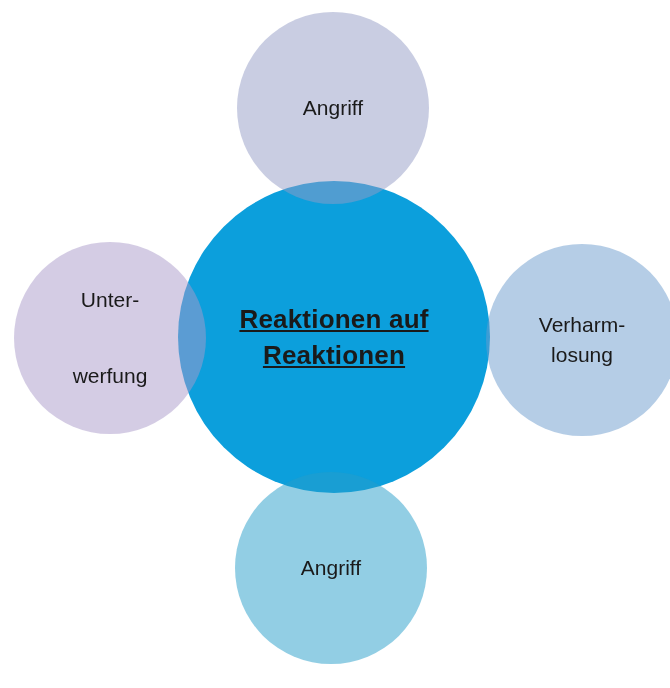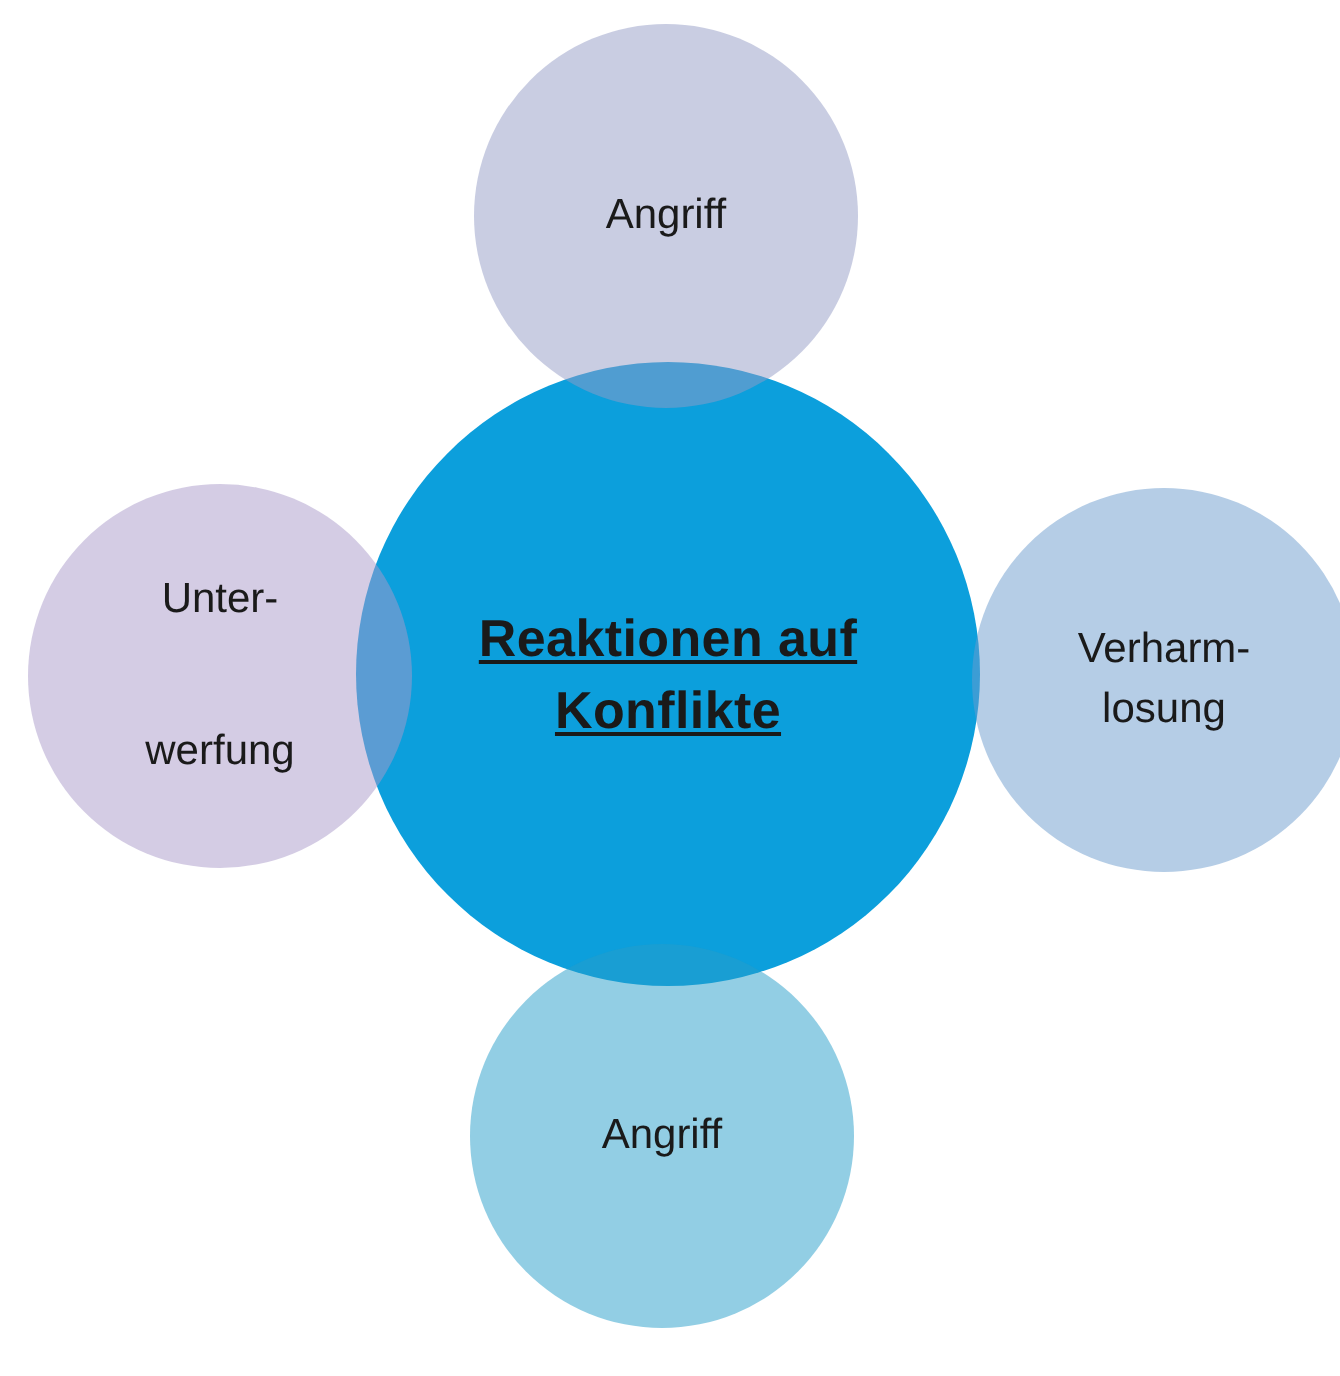--- a/index.html
+++ b/index.html
@@ -58,21 +58,21 @@
   .circle-bottom { left: 235px; top: 472px; }
   .circle-left   { left: 14px;  top: 242px; gap: 46px; }
 </style>
 </head>
 <body>
 
 <div class="canvas">
 
   <div class="circle circle-center" style="background: rgb(12, 159, 220);">
     <div class="line">Reaktionen auf</div>
-    <div class="line">Konflikte</div>
+    <div class="line">Reaktionen</div>
   </div>
 
   <div class="circle circle-sat circle-top" style="background: rgba(147, 155, 197, 0.5);">
     <div class="line">Angriff</div>
     <div class="line"></div>
   </div>
 
   <div class="circle circle-sat circle-right" style="background: rgba(107, 155, 205, 0.5);">
     <div class="line">Verharm-</div>
     <div class="line">losung</div>

